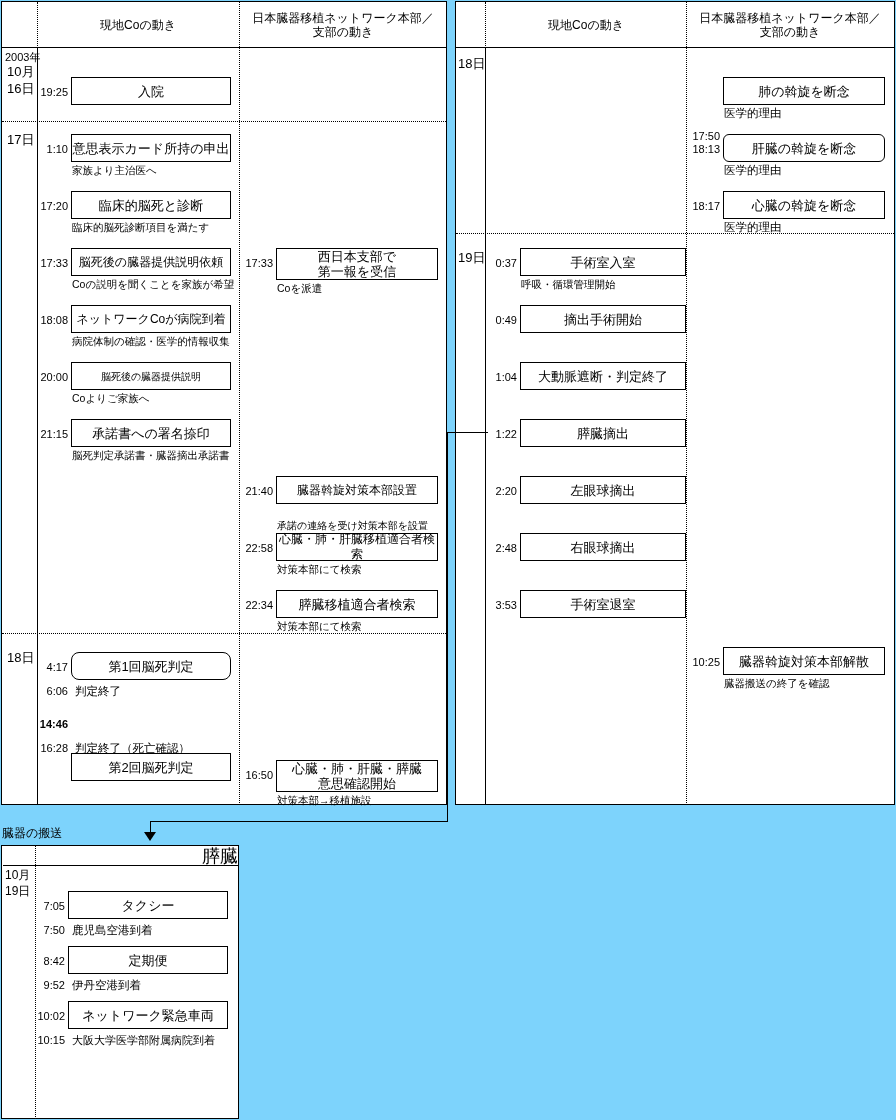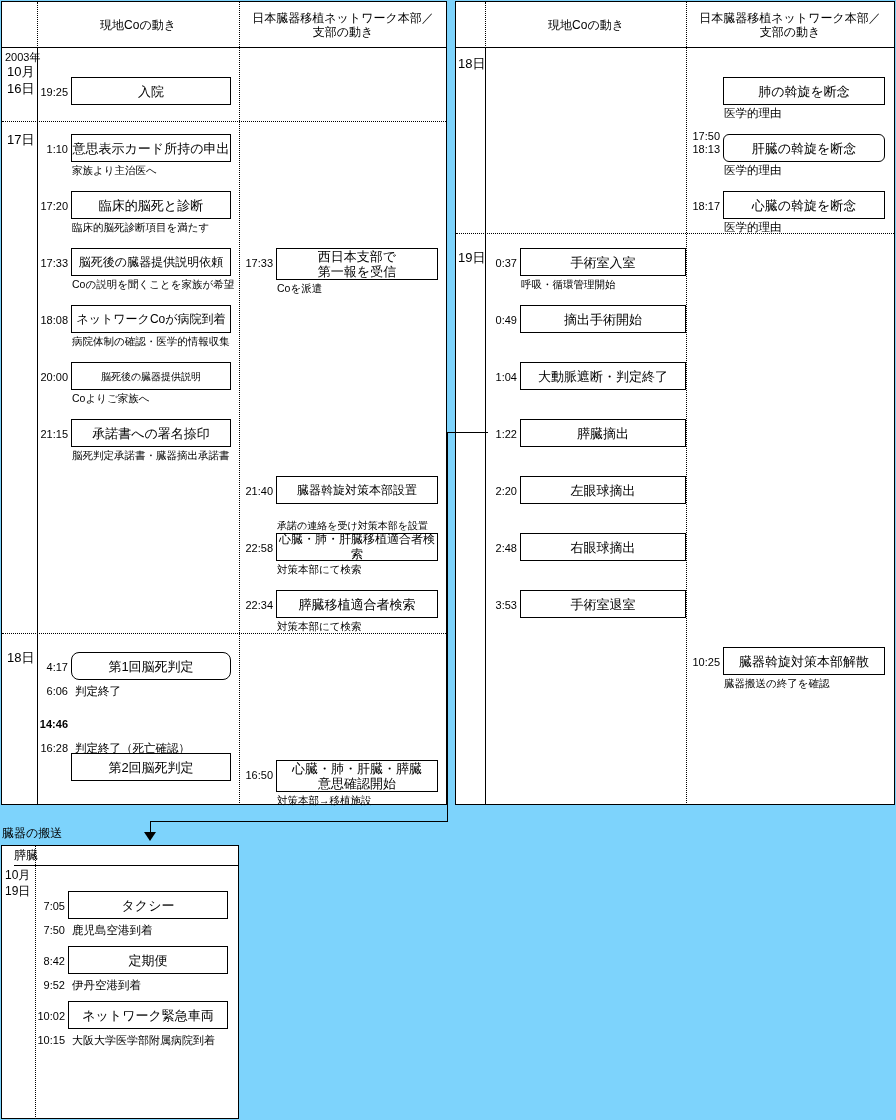--- a/index.html
+++ b/index.html
@@ -105,26 +105,26 @@
   .plain-row .pr-time{display:inline-block;width:34px;text-align:right;}
   .plain-row .pr-txt{display:inline-block;margin-left:7px;font-size:11.5px;}
   .caption{
     position:absolute;
     font-size:12px;
     line-height:14px;
     white-space:nowrap;
   }
   .transport-title{
     position:absolute;
-    left:12px;right:0;
+    left:1px;right:0;
     height:20px;
     border-bottom:1px solid #000;
     box-sizing:border-box;
-    display:flex;align-items:center;justify-content:flex-start;
-    font-size:12px;
+    display:flex;align-items:center;justify-content:flex-end;
+    font-size:18px;
   }
   
   .conn{position:absolute;background:#000;}
   .arrow-head{
     position:absolute;
     width:0;height:0;
     border-left:6px solid transparent;
     border-right:6px solid transparent;
     border-top:9px solid #000;
   }

